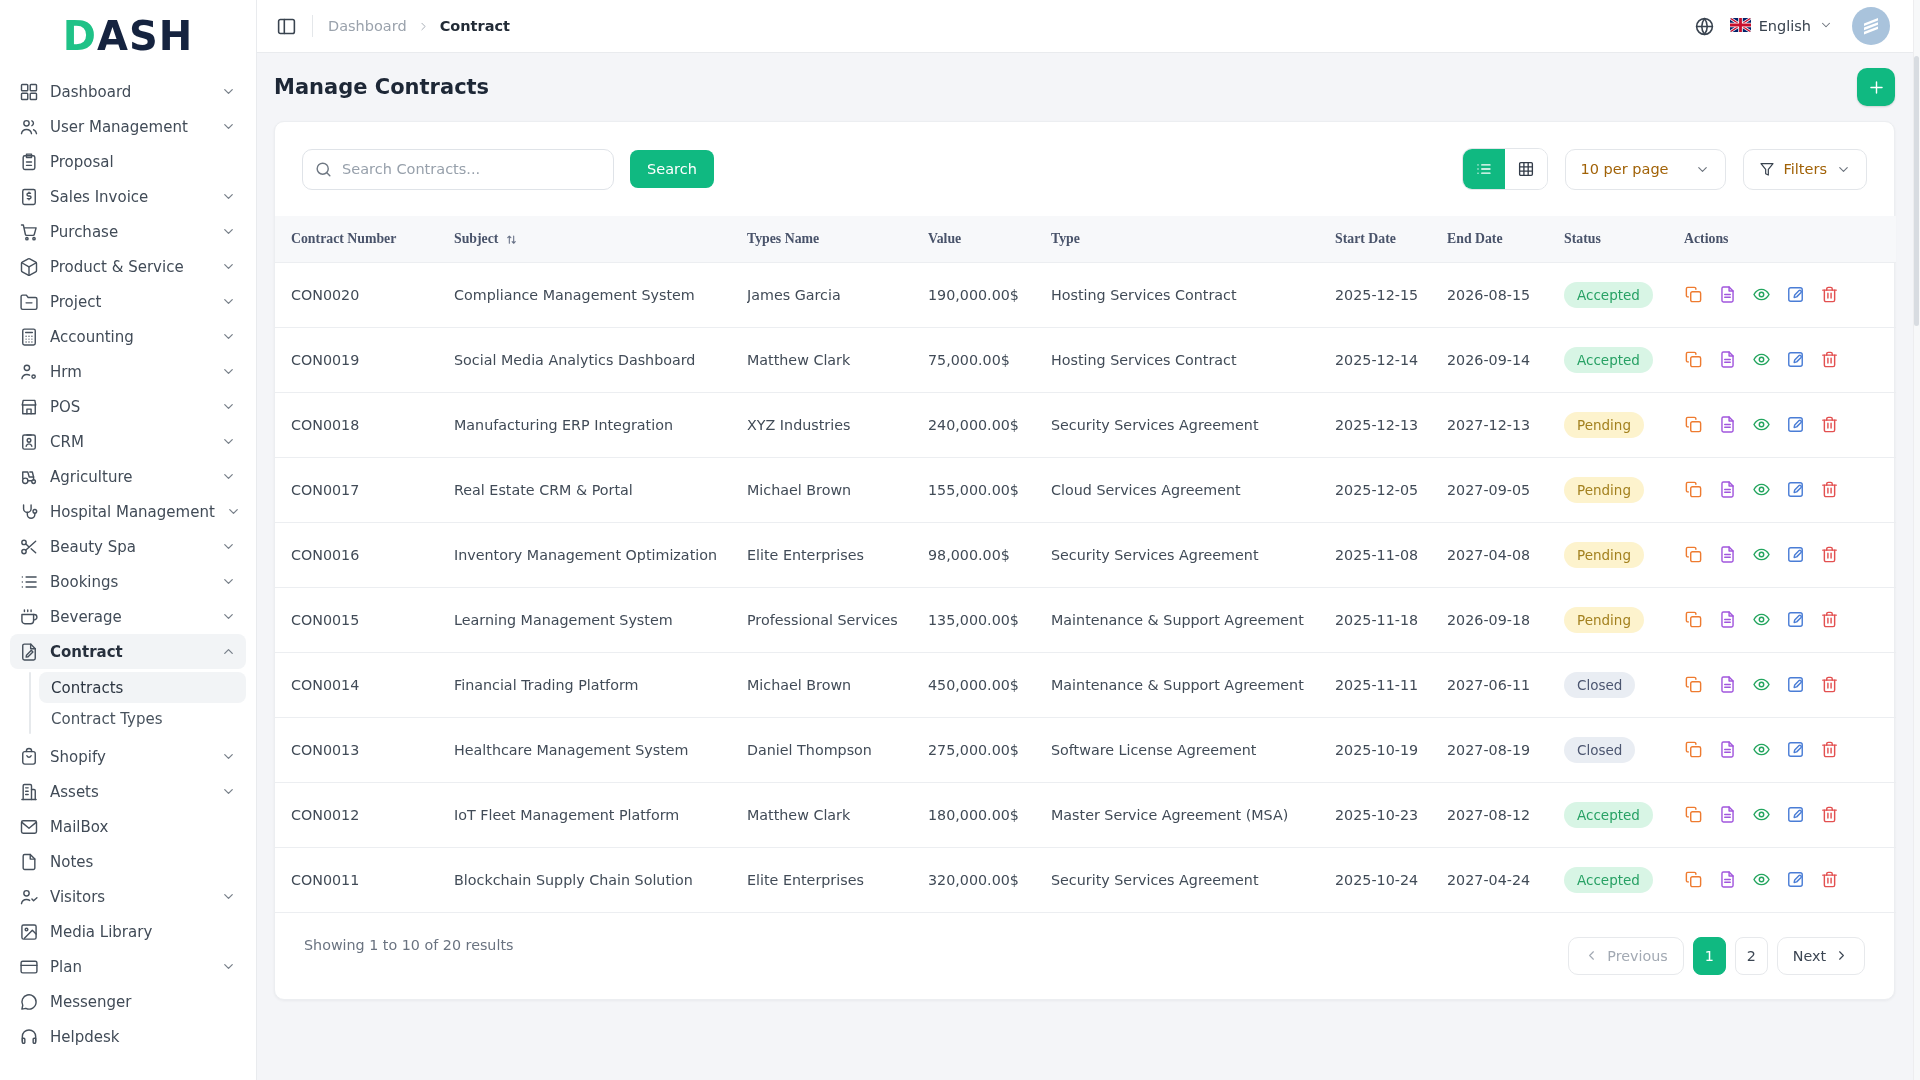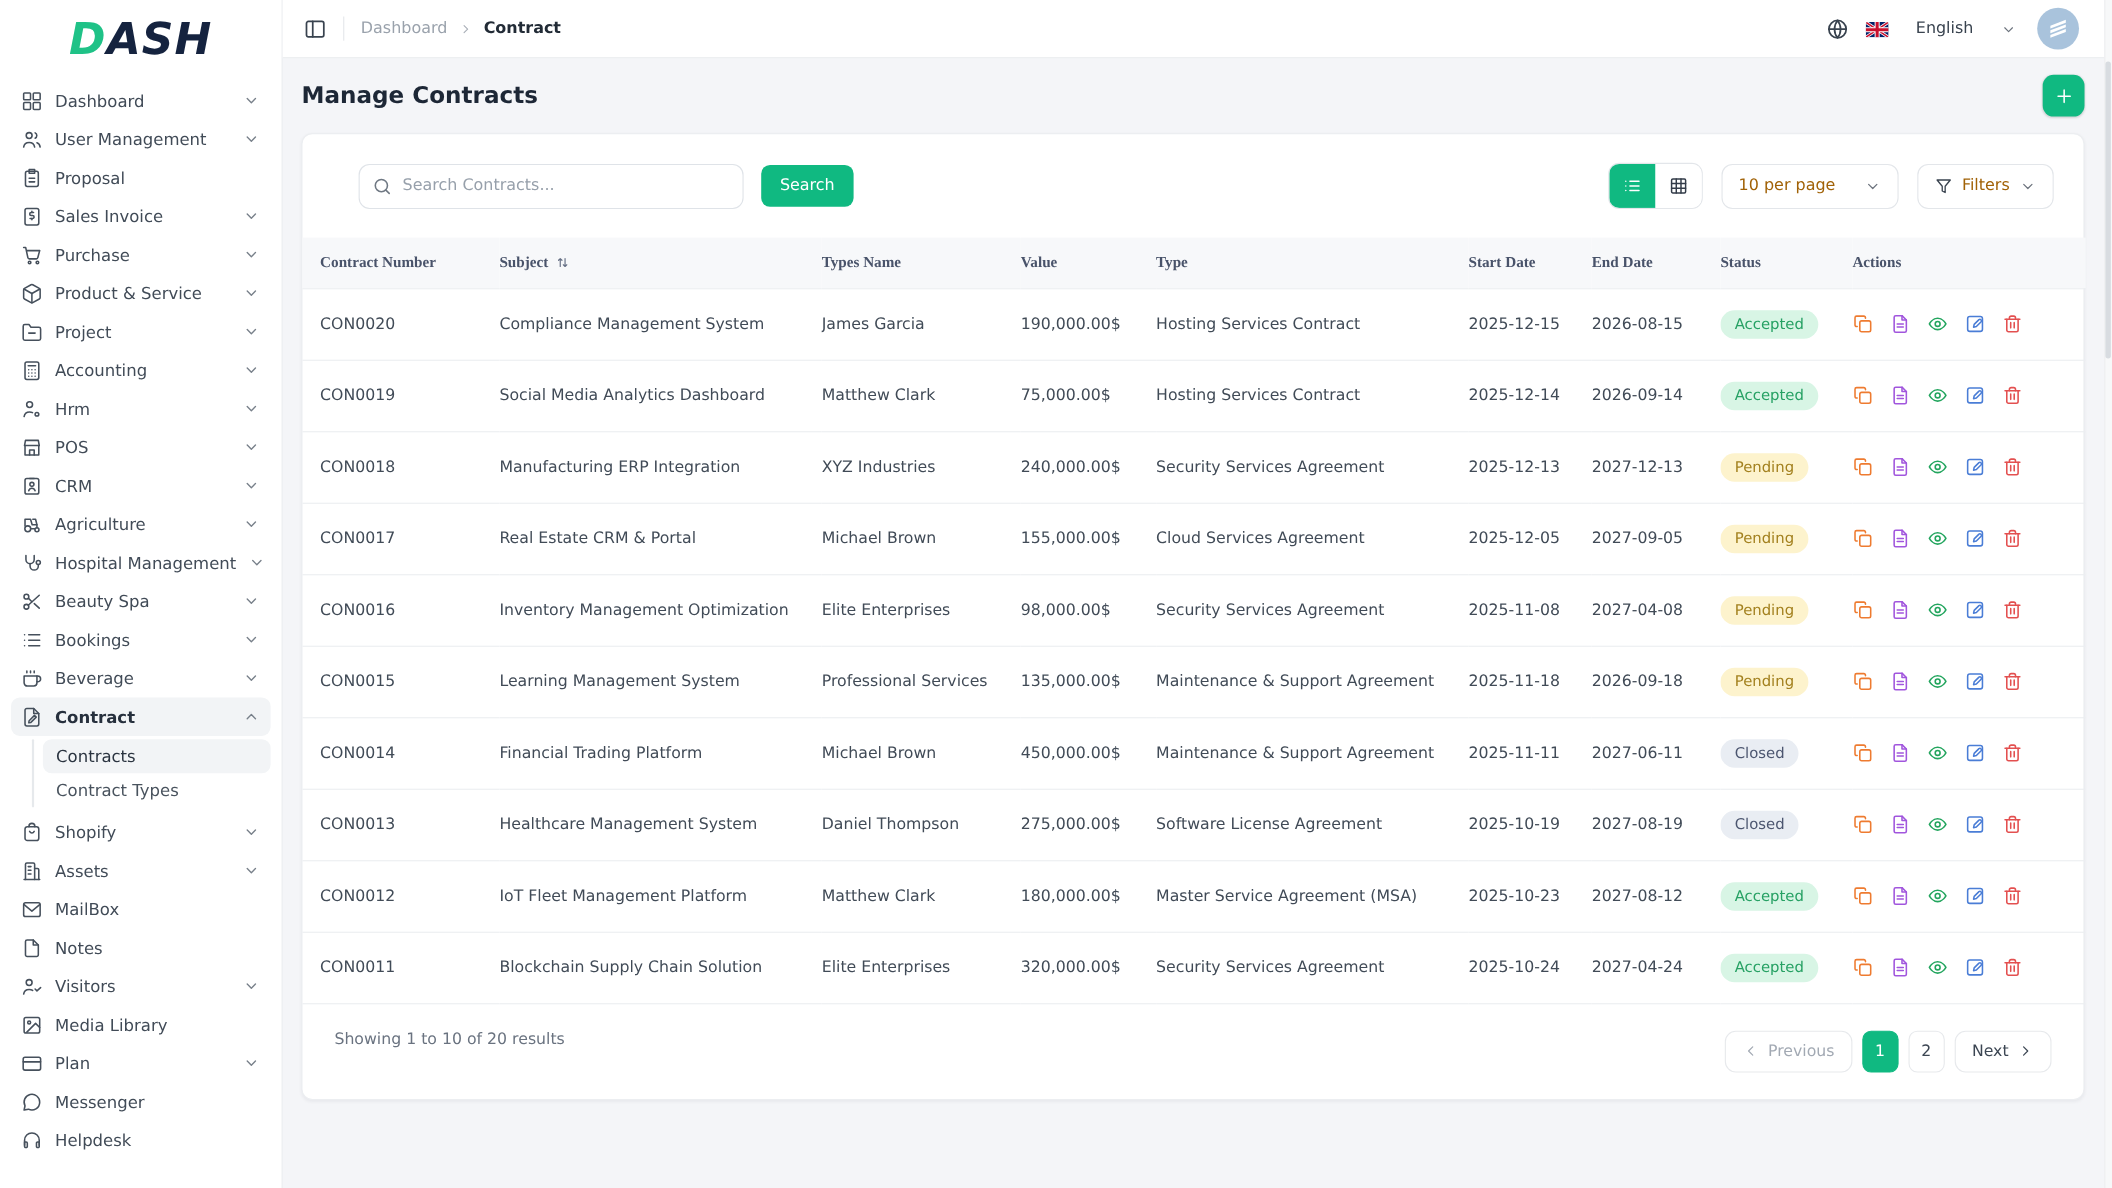--- a/index.html
+++ b/index.html
@@ -10,21 +10,21 @@
     --txt:#414b57;
     --muted:#9aa2ac;
     --line:#eceef1;
   }
   *{box-sizing:border-box;margin:0;padding:0;font-family:"DejaVu Sans","Liberation Sans",sans-serif;}
   html,body{width:1920px;height:1080px;overflow:hidden;background:#f4f5f8;}
   .app{display:flex;width:1920px;height:1080px;position:relative;}
 
   
   .sidebar{width:257px;background:#fff;border-right:1px solid #e9ebee;padding-top:14px;flex:none;display:flex;flex-direction:column;overflow:hidden;}
-  .logo{text-align:center;font-size:40px;font-weight:800;letter-spacing:1px;margin-bottom:16px;cursor:pointer;line-height:1.1;font-style:italic;}
+  .logo{text-align:center;font-size:40px;font-weight:800;letter-spacing:1px;margin-bottom:16px;cursor:pointer;line-height:1.1;}
   .logo-d{color:var(--logo-green);}
   .logo-rest{color:var(--logo-navy);}
   .nav{flex:1;padding:0 10px;overflow:hidden;}
   .side-item{height:35px;display:flex;align-items:center;gap:11px;padding:0 10px 0 9px;border-radius:8px;font-size:15px;color:var(--txt);cursor:pointer;white-space:nowrap;}
   .side-item svg.mi{width:20px;height:20px;flex:none;color:#46505c;}
   .side-item svg.chev{width:15px;height:15px;margin-left:auto;color:#78808a;flex:none;}
   .side-item.active{background:#f2f4f6;font-weight:600;color:#27303d;}
   .submenu{position:relative;padding:3px 0 5px 0;}
   .subline{position:absolute;left:19px;top:3px;bottom:5px;width:2px;background:#e6e9ec;border-radius:2px;}
   .sub-item{margin-left:29px;height:31px;display:flex;align-items:center;padding:0 12px;border-radius:8px;font-size:15px;color:#49535e;cursor:pointer;}
@@ -36,36 +36,36 @@
   .ic-wrap{display:inline-flex;align-items:center;justify-content:center;}
   .ic-wrap svg{width:100%;height:100%;}
   .panel-btn{width:21px;height:21px;color:#39434f;cursor:pointer;}
   .tb-div{width:1px;height:22px;background:#e4e7ea;margin:0 15px;}
   .crumb{display:flex;align-items:center;gap:10px;font-size:14.5px;}
   .crumb-link{color:var(--muted);cursor:pointer;}
   .crumb-sep{width:13px;height:13px;color:#a7adb6;}
   .crumb-cur{color:#222b36;font-weight:600;}
   .tb-right{margin-left:auto;display:flex;align-items:center;gap:15px;}
   .globe-btn{width:21px;height:21px;color:#39434f;cursor:pointer;}
-  .lang-btn{display:flex;align-items:flex-end;gap:25px;cursor:pointer;background:none;border:none;}
+  .lang-btn{display:flex;align-items:flex-start;gap:8px;cursor:pointer;background:none;border:none;}
   .flag{width:21px;height:14px;border-radius:2px;overflow:hidden;display:inline-flex;}
   .flag svg{width:21px;height:14px;}
   .lang-label{font-size:14.5px;color:#39434f;}
   .lang-chev{width:14px;height:14px;color:#6c737d;}
   .avatar{width:38px;height:38px;border-radius:50%;background:var(--avatar-bg);display:flex;align-items:center;justify-content:center;cursor:pointer;overflow:hidden;margin-left:4px;}
   .avatar svg{width:24px;height:24px;}
 
   .page-head{display:flex;align-items:center;justify-content:space-between;padding:15px 25px 13px 17px;}
   .page-title{font-size:21px;font-weight:700;color:#1d2736;}
   .add-btn{width:38px;height:38px;border-radius:10px;background:var(--accent);border:none;color:#fff;display:flex;align-items:center;justify-content:center;cursor:pointer;box-shadow:0 1px 2px rgba(0,0,0,.15);}
   .add-btn .ic-wrap{width:19px;height:19px;}
 
   .card{margin:2px 25px 0 17px;background:#fff;border:1px solid #eceef1;border-radius:10px;box-shadow:0 1px 3px rgba(16,24,40,.05);padding:26px 0 24px;}
   .toolbar{display:flex;align-items:center;padding:0 27px;margin-bottom:26px;}
-  .search-wrap{position:relative;width:350px;margin-left:24px;}
+  .search-wrap{position:relative;width:312px;}
   .search-ic{position:absolute;left:12px;top:11px;width:19px;height:19px;color:#6f7883;}
   .search-input{width:100%;height:41px;border:1px solid #dfe3e8;border-radius:10px;padding:0 12px 0 39px;font-size:14.5px;color:#374151;outline:none;background:#fff;}
   .search-input::placeholder{color:#97a0ab;}
   .search-btn{margin-left:16px;height:38px;padding:0 17px;border:none;border-radius:8px;background:var(--accent);color:#fff;font-size:14.5px;font-weight:500;cursor:pointer;}
   .toolbar-right{margin-left:auto;display:flex;align-items:center;gap:17px;}
   .view-toggle{display:flex;border:1px solid #e3e6ea;border-radius:10px;overflow:hidden;background:#fff;}
   .vt-btn{width:42px;height:40px;display:flex;align-items:center;justify-content:center;border:none;background:#fff;color:#333c49;cursor:pointer;}
   .vt-btn .ic-wrap{width:18px;height:18px;}
   .vt-btn.active{background:var(--accent);color:#fff;}
   .select-btn,.filter-btn{height:41px;border:1px solid #e3e6ea;border-radius:10px;background:#fff;display:flex;align-items:center;font-size:14.5px;color:#a16207;cursor:pointer;padding:0 15px;}

